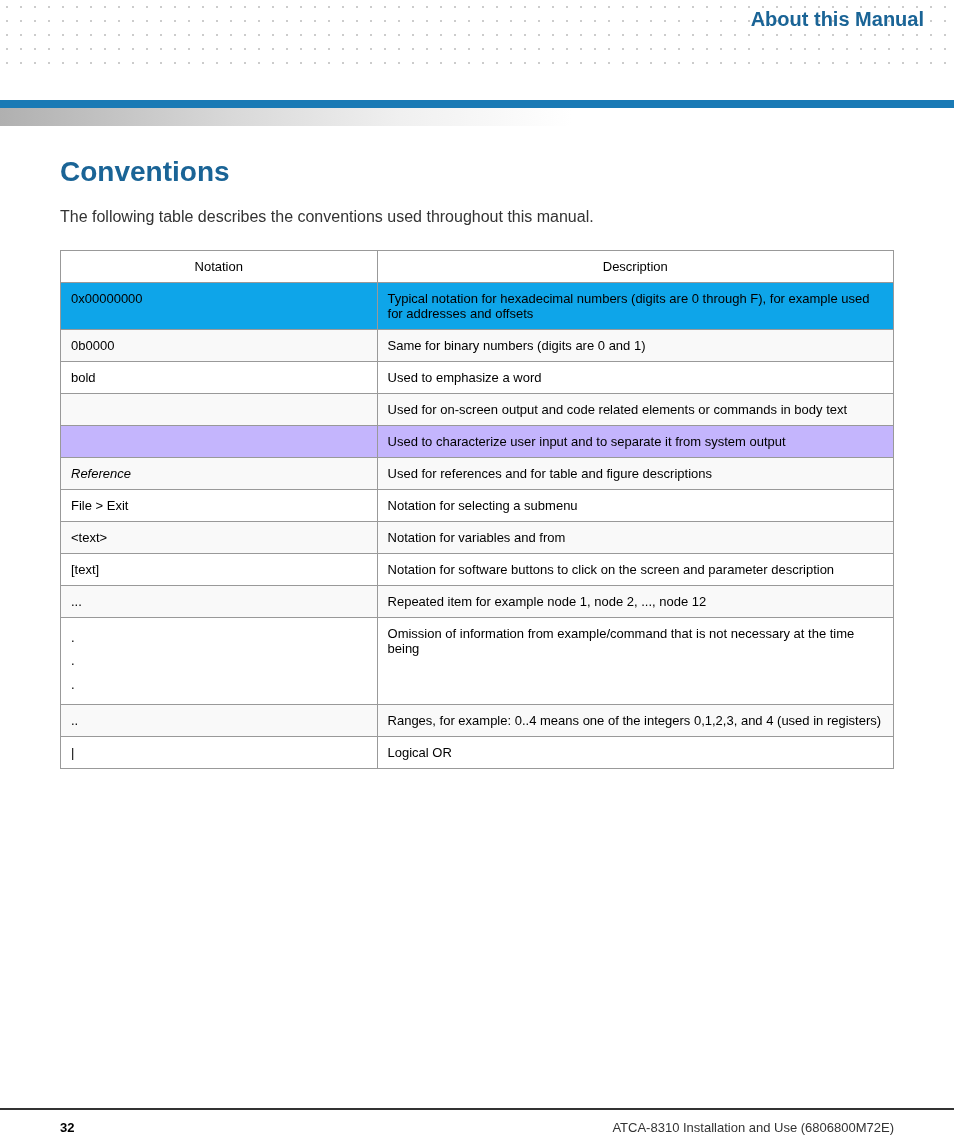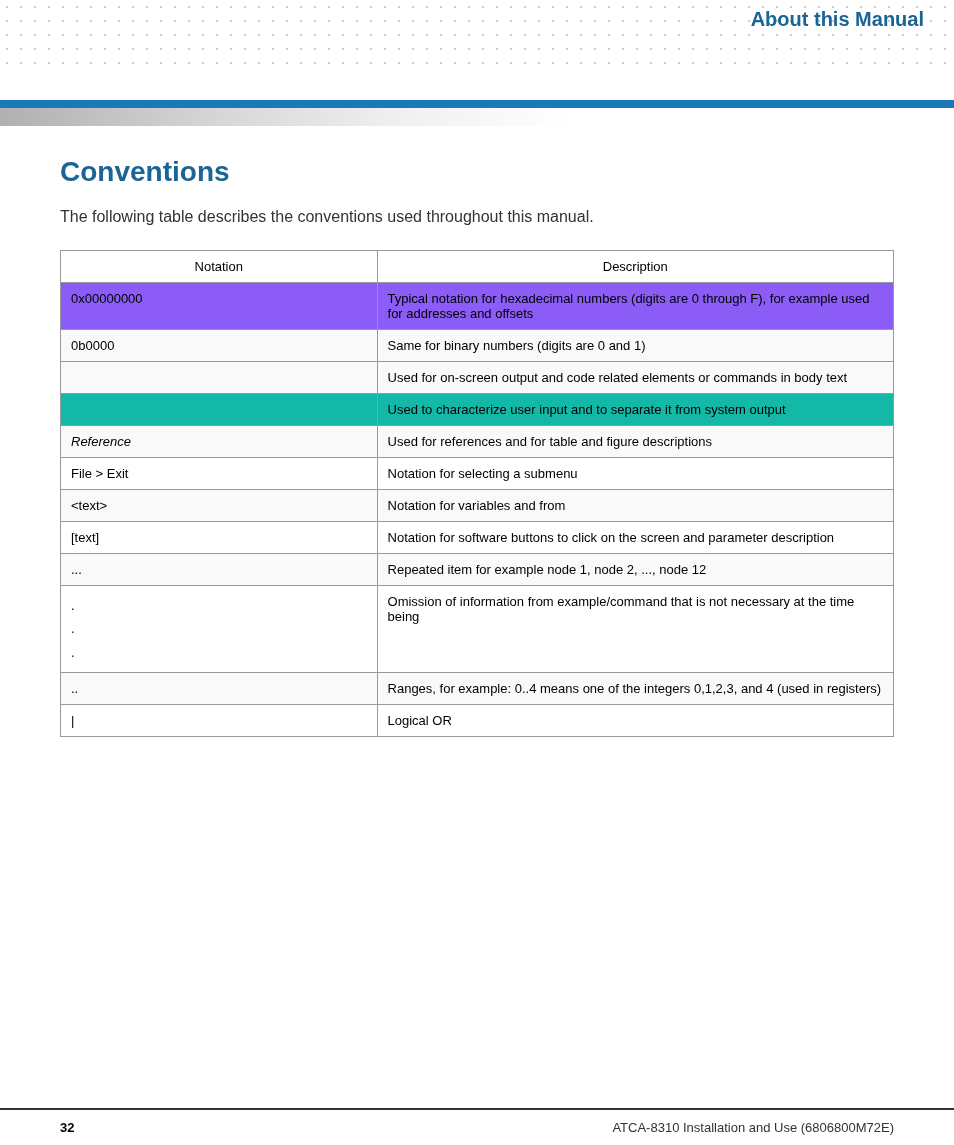--- a/index.html
+++ b/index.html
@@ -161,33 +161,37 @@
   <p class="intro-text">The following table describes the conventions used throughout this manual.</p>
 
   <table class="conventions-table">
     <thead>
       <tr>
         <th class="col-notation">Notation</th>
         <th class="col-description">Description</th>
       </tr>
     </thead>
     <tbody id="table-body">
-    <tr style="background: #8b5cf6;">
+    <tr style="background: #0ea5e9;">
           <td>0x00000000</td>
           <td>Typical notation for hexadecimal numbers (digits are 0 through F), for example used for addresses and offsets</td>
         </tr>
         <tr style="background: rgb(249, 249, 249);">
           <td>0b0000</td>
           <td>Same for binary numbers (digits are 0 and 1)</td>
         </tr>
+        <tr style="background: rgb(255, 255, 255);">
+          <td>bold</td>
+          <td>Used to emphasize a word</td>
+        </tr>
         <tr style="background: rgb(249, 249, 249);">
           <td></td>
           <td>Used for on-screen output and code related elements or commands in body text</td>
         </tr>
-        <tr style="background: #14b8a6;">
+        <tr style="background: #c4b5fd;">
           <td></td>
           <td>Used to characterize user input and to separate it from system output</td>
         </tr>
         <tr style="background: rgb(249, 249, 249);">
           <td><em>Reference</em></td>
           <td>Used for references and for table and figure descriptions</td>
         </tr>
         <tr style="background: rgb(255, 255, 255);">
           <td>File &gt; Exit</td>
           <td>Notation for selecting a submenu</td>

